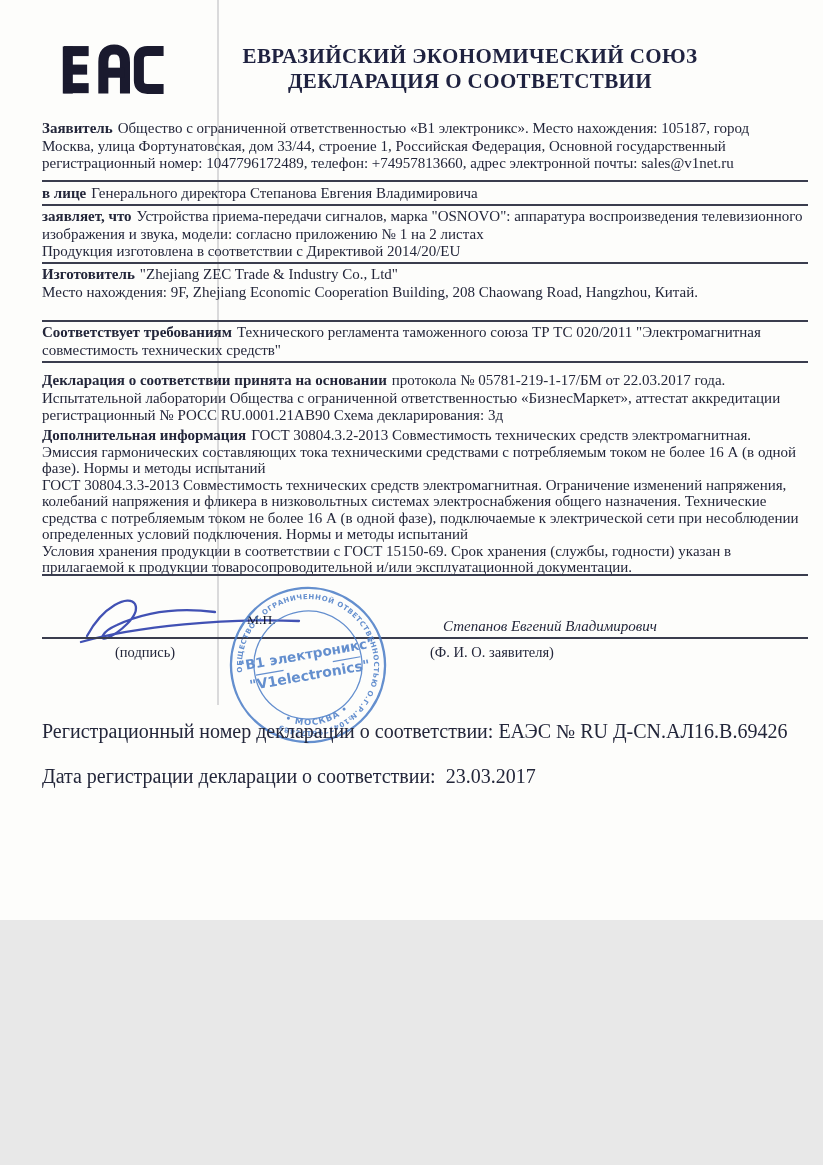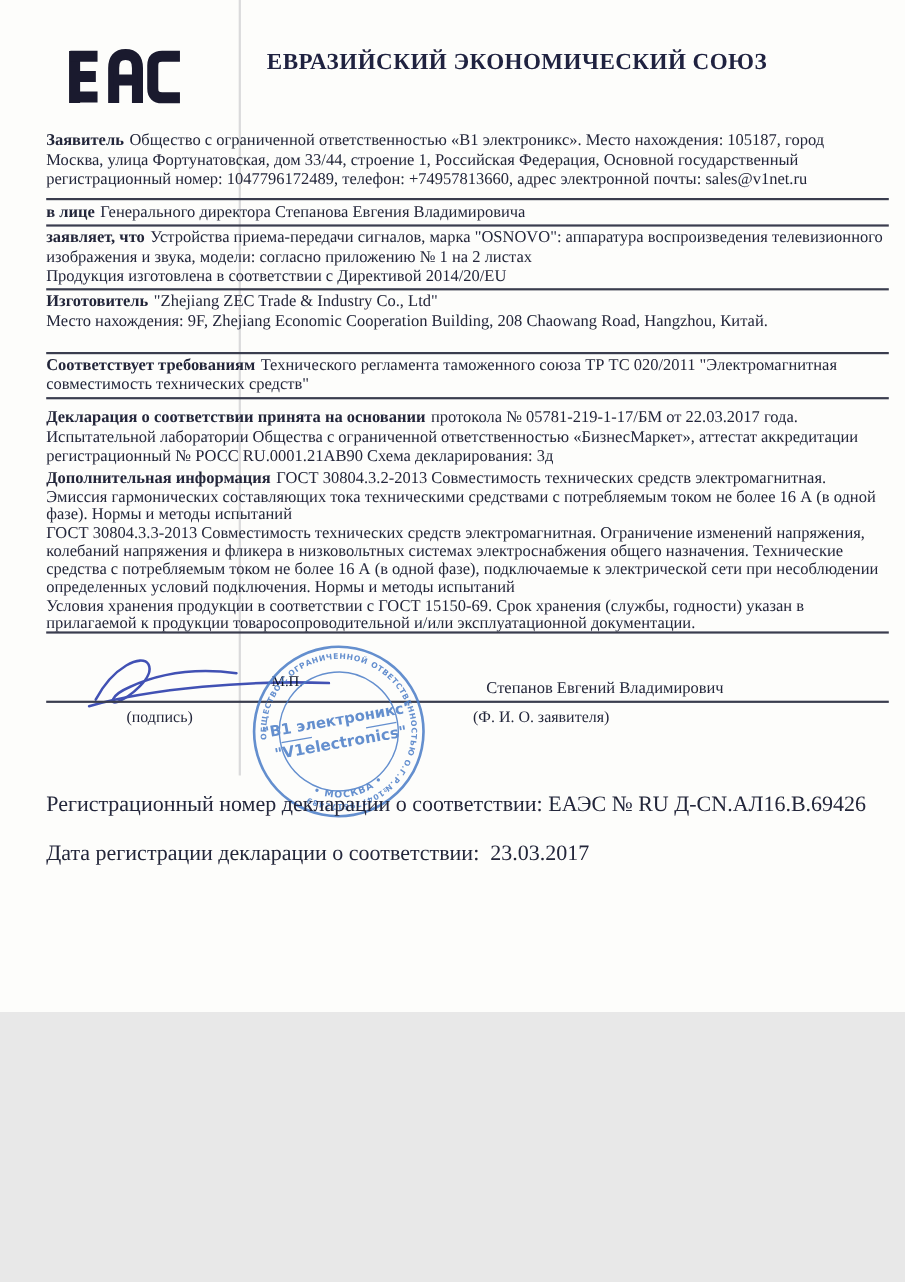--- a/index.html
+++ b/index.html
@@ -16,21 +16,21 @@
     font-weight:bold;font-size:21px;line-height:25px;letter-spacing:.4px;color:#1f2240;}
   
   .sec{position:absolute;left:42px;width:762px;font-size:15px;line-height:17.5px;}
   .sec.tight{line-height:16.5px;}
   .sec .lbl{font-weight:bold;margin-right:5px;}
   .rule{position:absolute;left:42px;width:766px;height:0;border-top:2px solid #3a3d4e;}
   .bold-line{font-weight:bold;white-space:pre-wrap;}
   
   .sig-caption{position:absolute;font-size:14.5px;text-align:left;}
   .mp{position:absolute;left:247px;top:612px;font-size:13.5px;color:#0f172a;}
-  .fio{position:absolute;left:430px;top:618px;width:240px;text-align:center;font-size:15px;}
+  .fio{position:absolute;left:430px;top:618px;width:240px;text-align:center;font-size:15px;font-style:italic;}
   .reg-line{position:absolute;left:42px;width:770px;font-size:20px;font-weight:normal;white-space:pre-wrap;margin-top:48px;}
   .stamp{position:absolute;opacity:.85;}
   .stamp text{font-family:"DejaVu Sans",sans-serif;}
   .copy-stamp{
     position:absolute;left:604px;top:1014px;width:225px;
     transform:rotate(-4.5deg);color:#5a5fc9;opacity:.9;
     font-family:"DejaVu Sans",sans-serif;font-weight:bold;line-height:1;
   }
   .copy-stamp .l1{font-size:15px;letter-spacing:4px;word-spacing:16px;margin-left:28px;}
   .copy-stamp .l2{font-size:11.5px;letter-spacing:1.5px;word-spacing:12px;margin-top:7px;}
@@ -51,20 +51,21 @@
         <path d="M9,37 H39"></path>
         <path d="M9,61 H41"></path>
       <path d="M60,68 V27 Q60,11 74,11 Q88,11 88,27 V68"></path>
         <path d="M60,41 H88"></path>
       <path d="M138,13 H117 Q106,13 106,24 V51 Q106,62 117,62 H138"></path>
     </g>
   </svg>
 
   <div class="title">
     <div>ЕВРАЗИЙСКИЙ ЭКОНОМИЧЕСКИЙ СОЮЗ</div>
+    <div>ДЕКЛАРАЦИЯ О СООТВЕТСТВИИ</div>
   </div>
 
   <div class="sec" style="top:120px"><span class="lbl">Заявитель</span><span>Общество с ограниченной ответственностью «В1 электроникс». Место нахождения: 105187, город Москва, улица Фортунатовская, дом 33/44, строение 1, Российская Федерация, Основной государственный регистрационный номер: 1047796172489, телефон: +74957813660, адрес электронной почты: sales@v1net.ru</span></div>
   <div class="rule" style="top:180px"></div>
 
   <div class="sec" style="top:185px"><span class="lbl">в лице</span><span>Генерального директора Степанова Евгения Владимировича</span></div>
   <div class="rule" style="top:204px"></div>
 
   <div class="sec" style="top:208px">
     <span class="lbl">заявляет, что</span><span>Устройства приема-передачи сигналов, марка "OSNOVO": аппаратура воспроизведения телевизионного изображения и звука, модели: согласно приложению № 1 на 2 листах</span>

